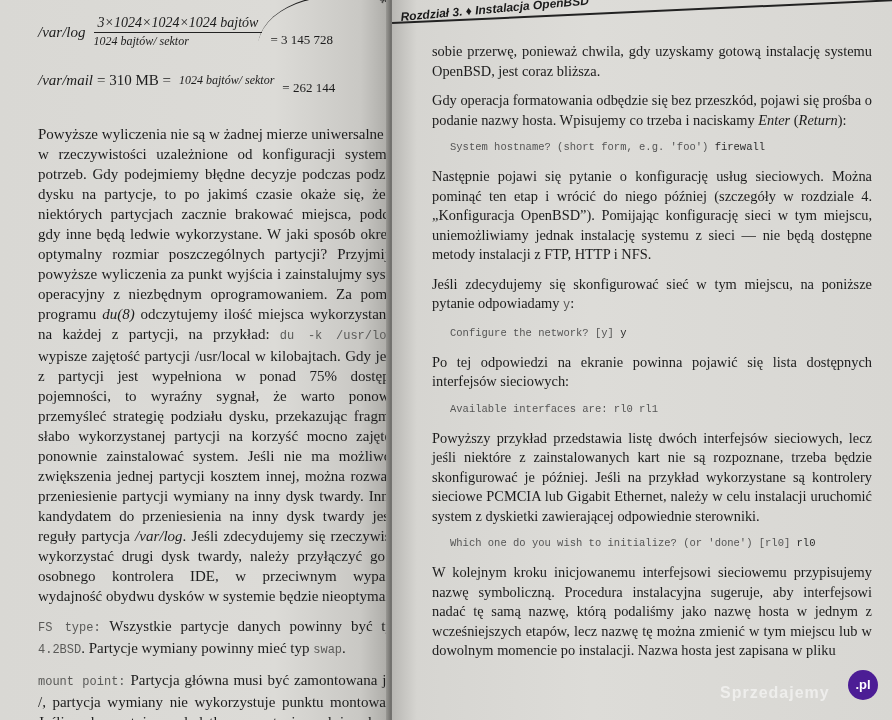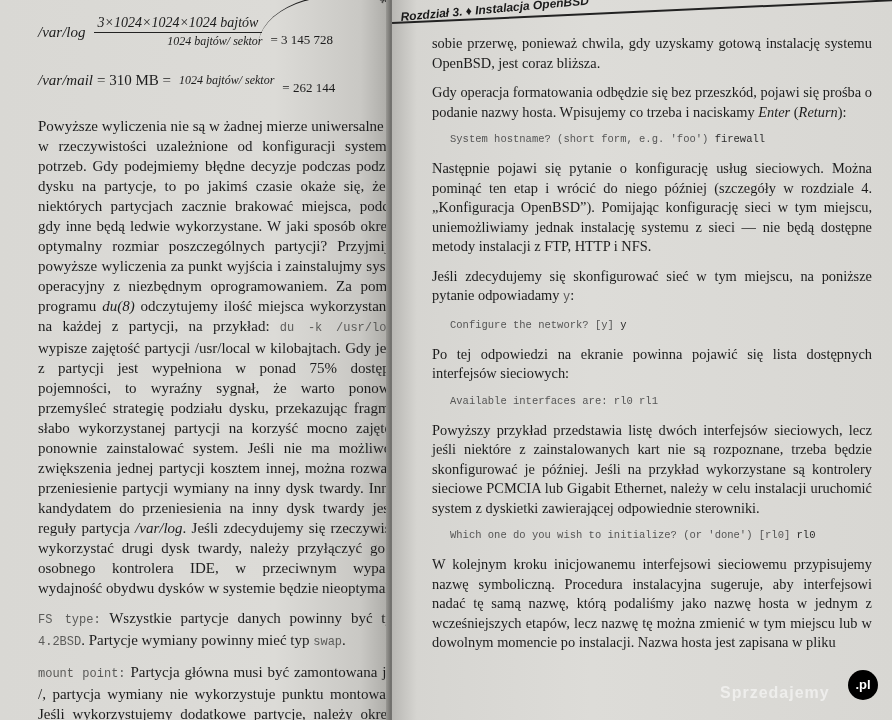--- a/index.html
+++ b/index.html
@@ -44,43 +44,43 @@
   }
   .head-rule-right {
     position: absolute; left: 0; top: 22px; width: 520px; height: 0;
     border-top: 2px solid #222; transform: rotate(-2.6deg); transform-origin: left top;
   }
   .formula {
     font-style: italic; font-size: 15px; display: flex; align-items: center; gap: 4px;
     height: 48px;
   }
   .formula .upright { font-style: normal; }
-  .frac { display: inline-flex; flex-direction: column; align-items: flex-end; margin: 0 4px; }
+  .frac { display: inline-flex; flex-direction: column; align-items: flex-start; margin: 0 4px; }
   .frac .num { border-bottom: 1.5px solid #222; padding: 0 4px 1px; font-size: 14px; }
   .frac .den { padding-top: 1px; font-size: 12px; }
   .result-val { font-style: normal; font-size: 13px; padding-top: 16px; }
   p.body-text {
-    margin: 0 0 10px 0; font-size: 15px; line-height: 20px; text-align: justify;
+    margin: 8px 0 10px 0; font-size: 15px; line-height: 20px; text-align: justify;
     width: 370px;
   }
   .page-right p.body-text { width: 440px; font-size: 14.4px; line-height: 19.5px; }
   .mono { font-family: "Liberation Mono", monospace; font-size: 12px; color: #5a5a58; }
   .codeblock {
     font-family: "Liberation Mono", monospace; font-size: 11.5px; line-height: 16px;
     color: #555; white-space: pre; margin: 0 0 12px 18px;
   }
   .page-right .codeblock { font-size: 10.5px; line-height: 15px; }
   .codeblock .typed { font-weight: normal; color: #2b2b2b; }
   em { font-style: italic; }
   .watermark {
     position: absolute; left: 790px; top: 670px; width: 86px; height: 40px;
   }
   .watermark-dot {
     position: absolute; left: 58px; top: 0; width: 30px; height: 30px; border-radius: 50%;
-    background: #000000; color: #fff; font-family: "Liberation Sans", sans-serif;
+    background: #4c1d95; color: #fff; font-family: "Liberation Sans", sans-serif;
     font-weight: bold; font-size: 13px; text-align: center; line-height: 30px;
   }
   .watermark-text {
     position: absolute; left: -70px; top: 14px; font-family: "Liberation Sans", sans-serif;
     font-weight: bold; font-size: 16px; color: rgba(255,255,255,0.55); letter-spacing: 1px;
   }
 </style>
 </head>
 <body>
 

